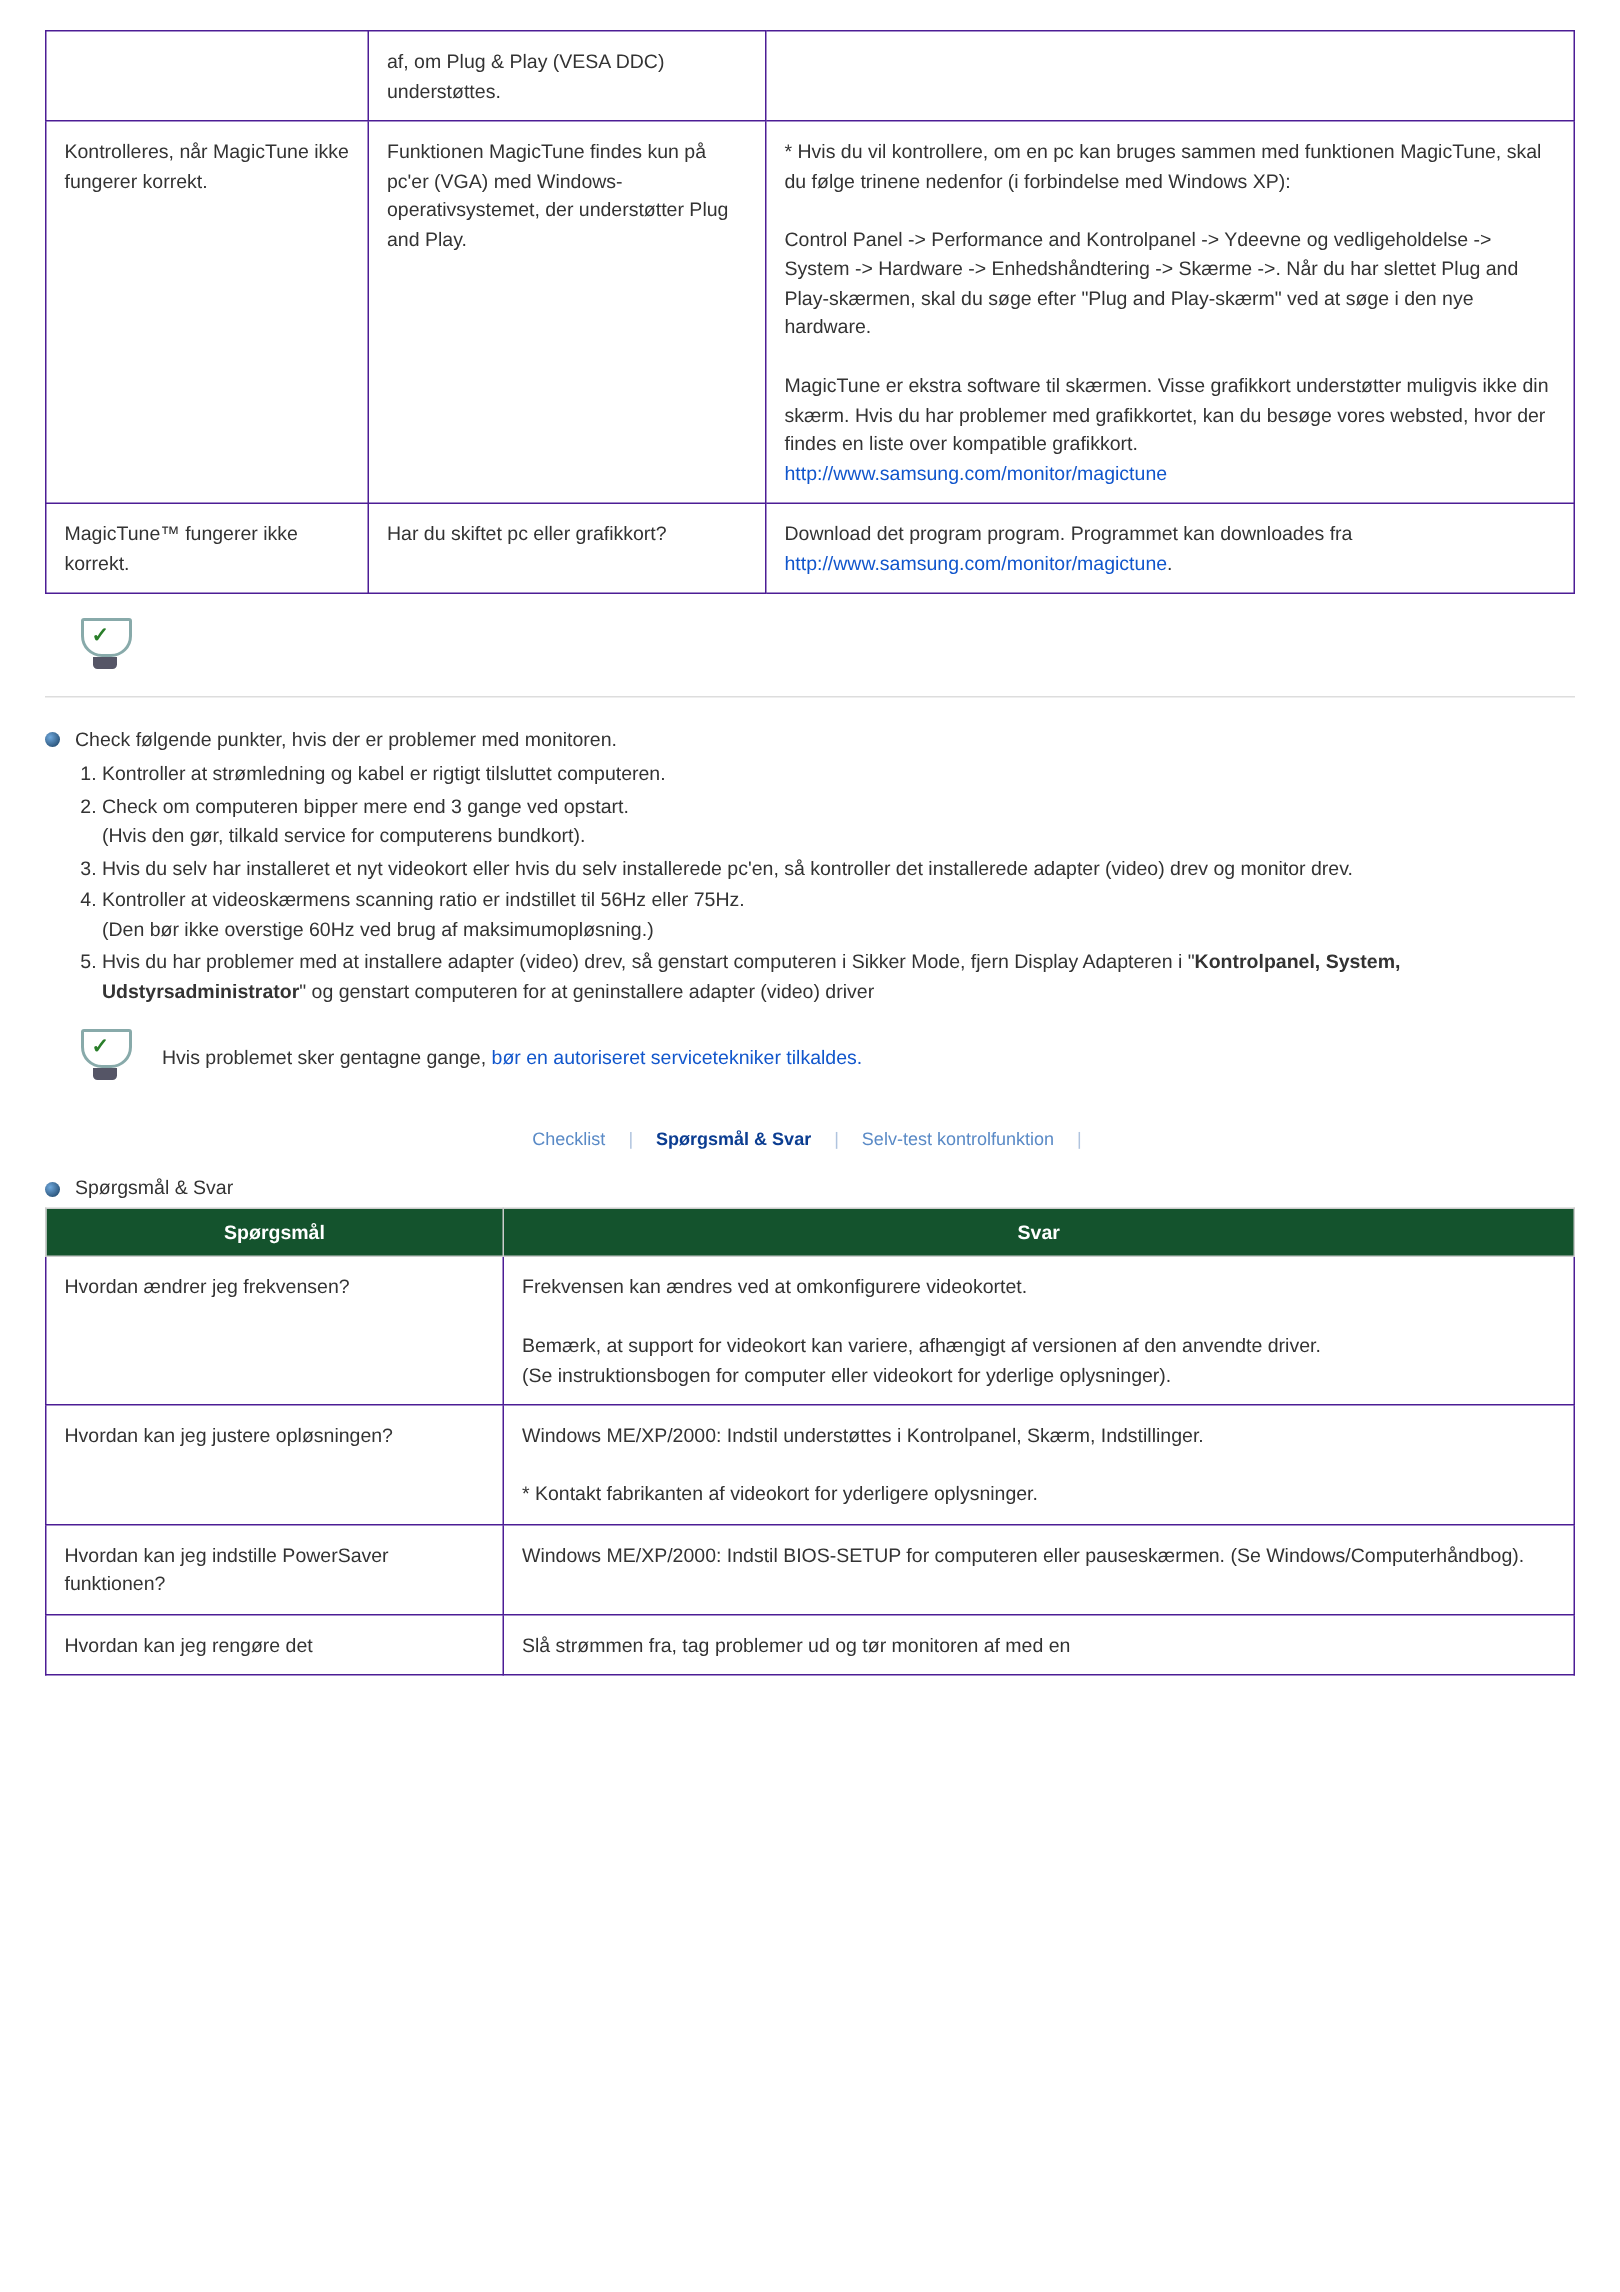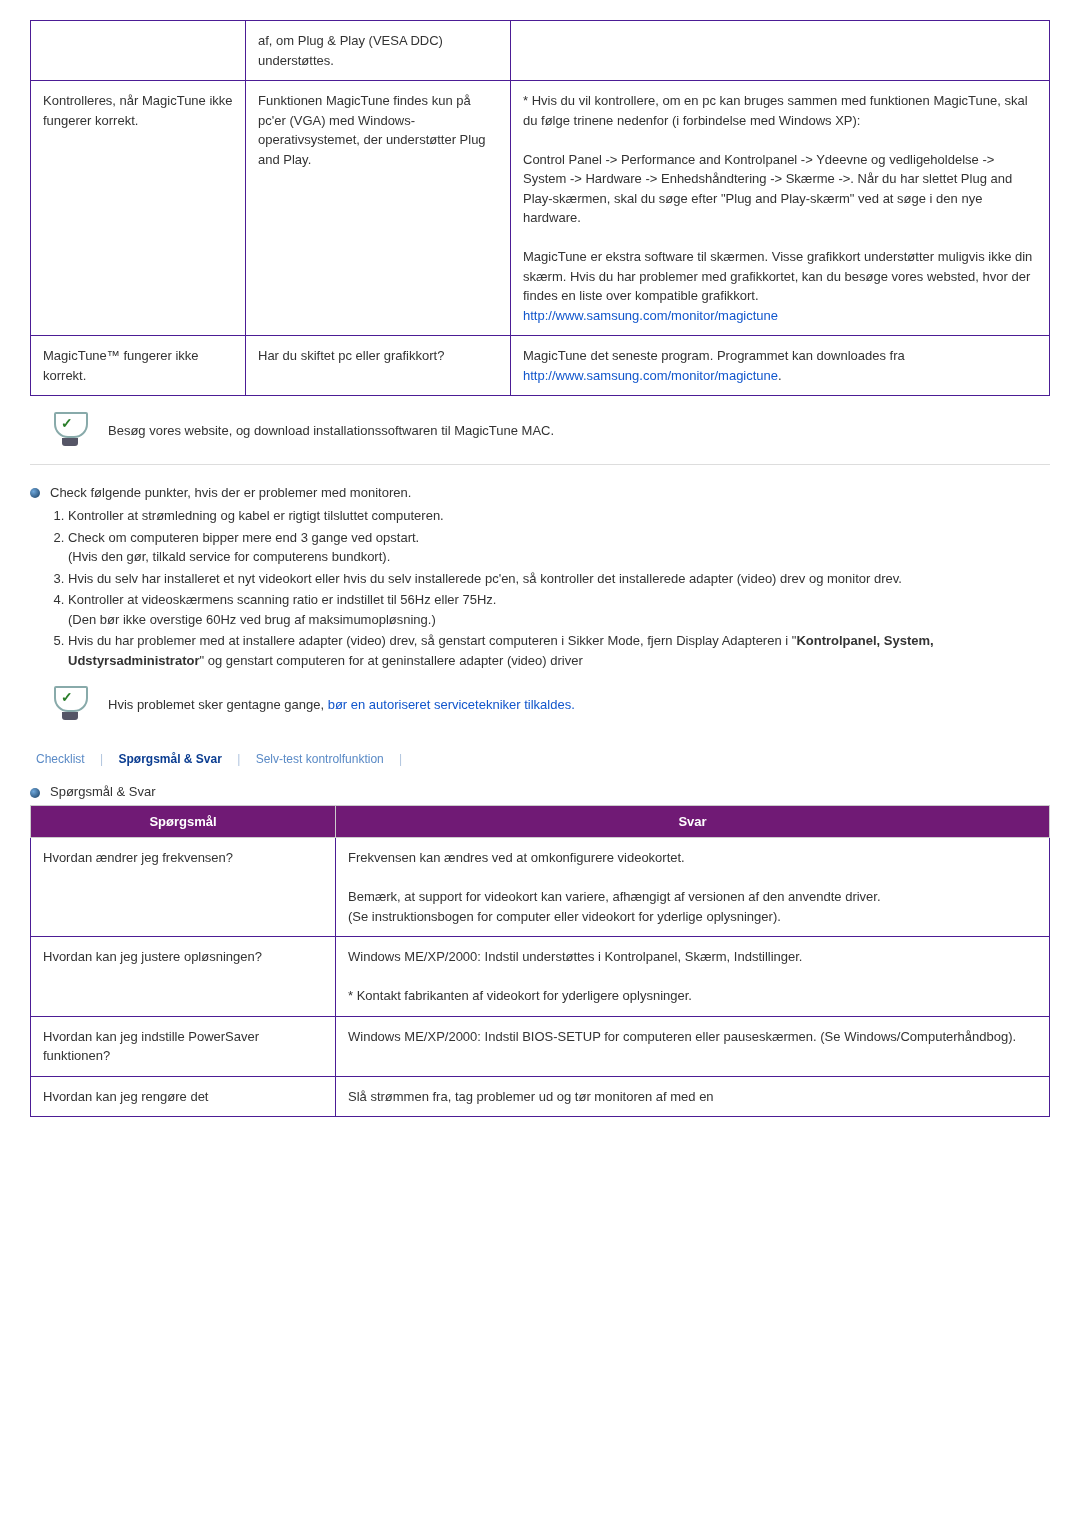--- a/index.html
+++ b/index.html
@@ -18,21 +18,21 @@
   }
   table.data td {
     border: 1px solid #4c1d95;
     padding: 10px 12px;
     vertical-align: top;
     line-height: 1.5;
   }
   table.data th {
     border: 1px solid #ccc;
     padding: 8px 12px;
-    background: #701a75;
+    background: #14532d;
     color: #fff;
     font-weight: bold;
     text-align: center;
   }
   .link { color: #1156cc; text-decoration: none; }
   .bullet-row { display: flex; align-items: flex-start; margin: 20px 0 6px 0; }
   .bullet-circle {
     width: 10px; height: 10px; border-radius: 50%;
     background: radial-gradient(circle at 35% 35%, #6fa8dc, #15395b);
     margin-right: 10px; margin-top: 3px; flex: 0 0 auto;
@@ -48,21 +48,21 @@
     width: 30px; height: 22px; border: 2px solid #8aa; border-radius: 2px 2px 14px 14px;
     position: absolute; left: 4px; top: 0; background: #fff;
   }
   .monitor-icon .check {
     position: absolute; left: 11px; top: 3px; color: #2a7e2a; font-size: 14px; font-weight: bold;
   }
   .monitor-icon .base {
     position: absolute; left: 12px; top: 26px; width: 16px; height: 8px; background: #556; border-radius: 0 0 3px 3px;
   }
   hr.sep { border: none; border-top: 1px solid #ddd; margin: 16px 0; }
-  .tabbar { text-align: left; margin: 30px 4px 6px 0; font-size: 12px; }
+  .tabbar { text-align: center; margin: 30px 4px 6px 0; font-size: 12px; }
   .tabbar span { display: inline-block; padding: 0 6px; }
   .tabbar .inactive { color: #5a8ac6; }
   .tabbar .active { color: #0b3d91; font-weight: bold; }
   .tabbar .divider { color: #b0c4de; }
   .qa-heading { display: flex; align-items: center; margin: 18px 0 6px 0; }
   .col1 { width: 190px; }
   .col2 { width: 240px; }
 </style>
 </head>
 <body>
@@ -81,34 +81,33 @@
       <span>* Hvis du vil kontrollere, om en pc kan bruges sammen med funktionen MagicTune, skal du følge trinene nedenfor (i forbindelse med Windows XP):</span><br><br>
       <span>Control Panel -&gt; Performance and Kontrolpanel -&gt; Ydeevne og vedligeholdelse -&gt; System -&gt; Hardware -&gt; Enhedshåndtering -&gt; Skærme -&gt;. Når du har slettet Plug and Play-skærmen, skal du søge efter "Plug and Play-skærm" ved at søge i den nye hardware.</span><br><br>
       <span>MagicTune er ekstra software til skærmen. Visse grafikkort understøtter muligvis ikke din skærm. Hvis du har problemer med grafikkortet, kan du besøge vores websted, hvor der findes en liste over kompatible grafikkort.</span><br>
       <a class="link">http://www.samsung.com/monitor/magictune</a>
     </td>
   </tr>
   <tr>
     <td>MagicTune™ fungerer ikke korrekt.</td>
     <td>Har du skiftet pc eller grafikkort?</td>
     <td>
-      <span>MagicTune det seneste program. Programmet kan downloades fra</span>
+      <span>Download det program program. Programmet kan downloades fra</span>
       <a class="link">http://www.samsung.com/monitor/magictune</a>.
     </td>
   </tr>
 </tbody>
   </table>
 
 <div class="icon-row">
   <div class="monitor-icon">
     <div class="screen"></div>
       <div class="check">✓</div>
       <div class="base"></div>
   </div>
-  <span>Besøg vores website, og download installationssoftwaren til MagicTune MAC.</span>
 </div>
 
 <hr class="sep">
 
 <div class="bullet-row">
   <div class="bullet-circle"></div>
   <span class="bullet-text">Check følgende punkter, hvis der er problemer med monitoren.</span>
 </div>
 
 <ol class="checklist">

